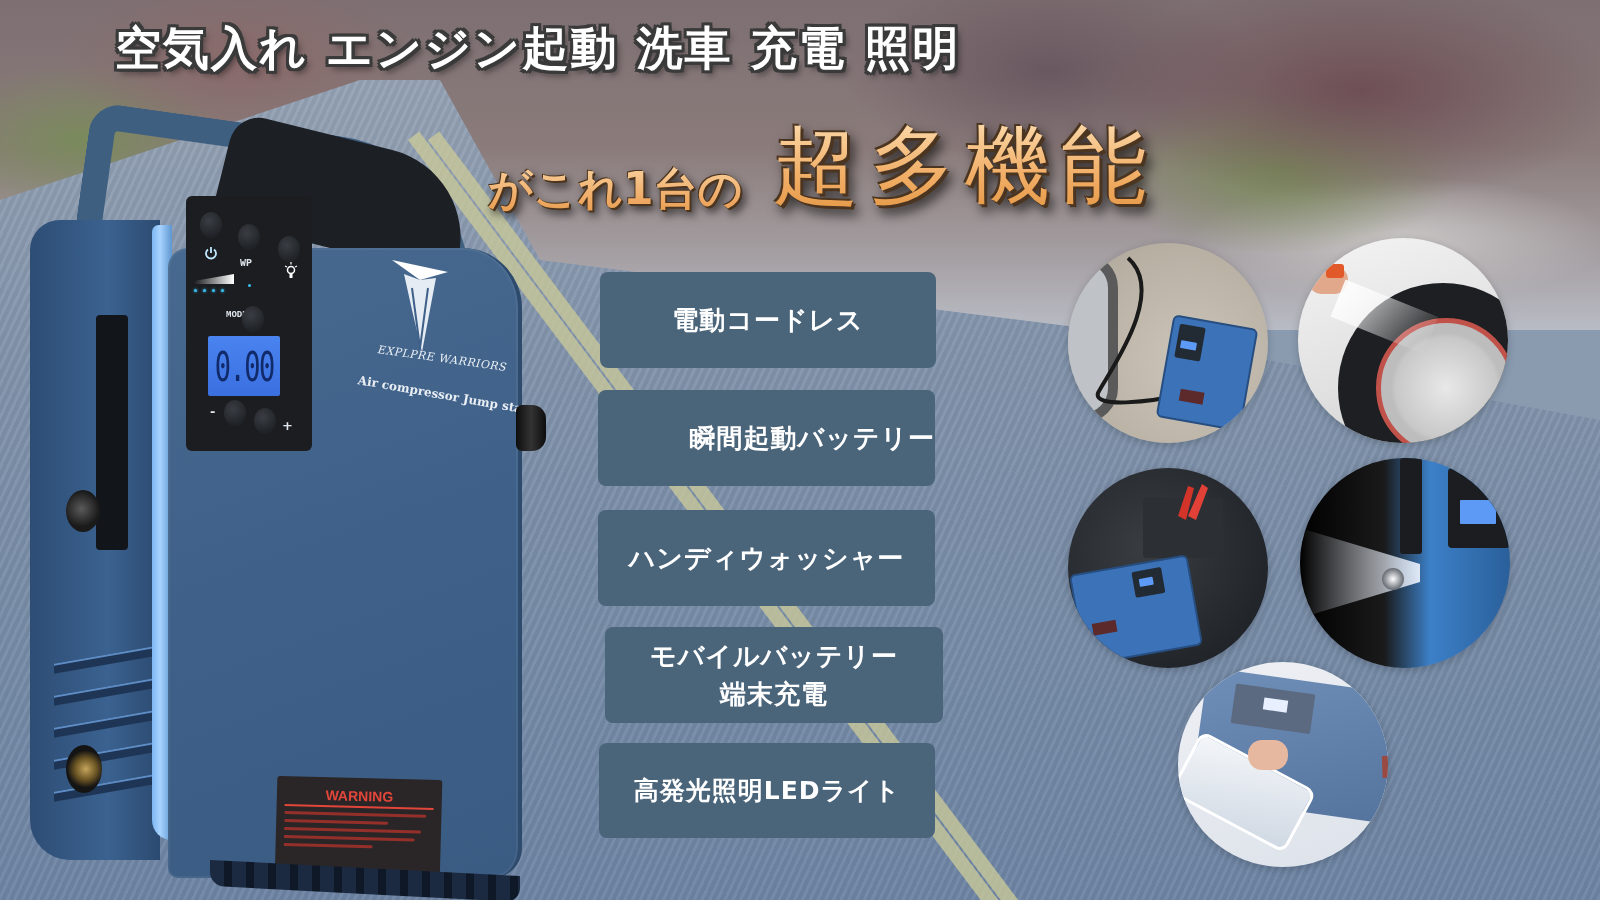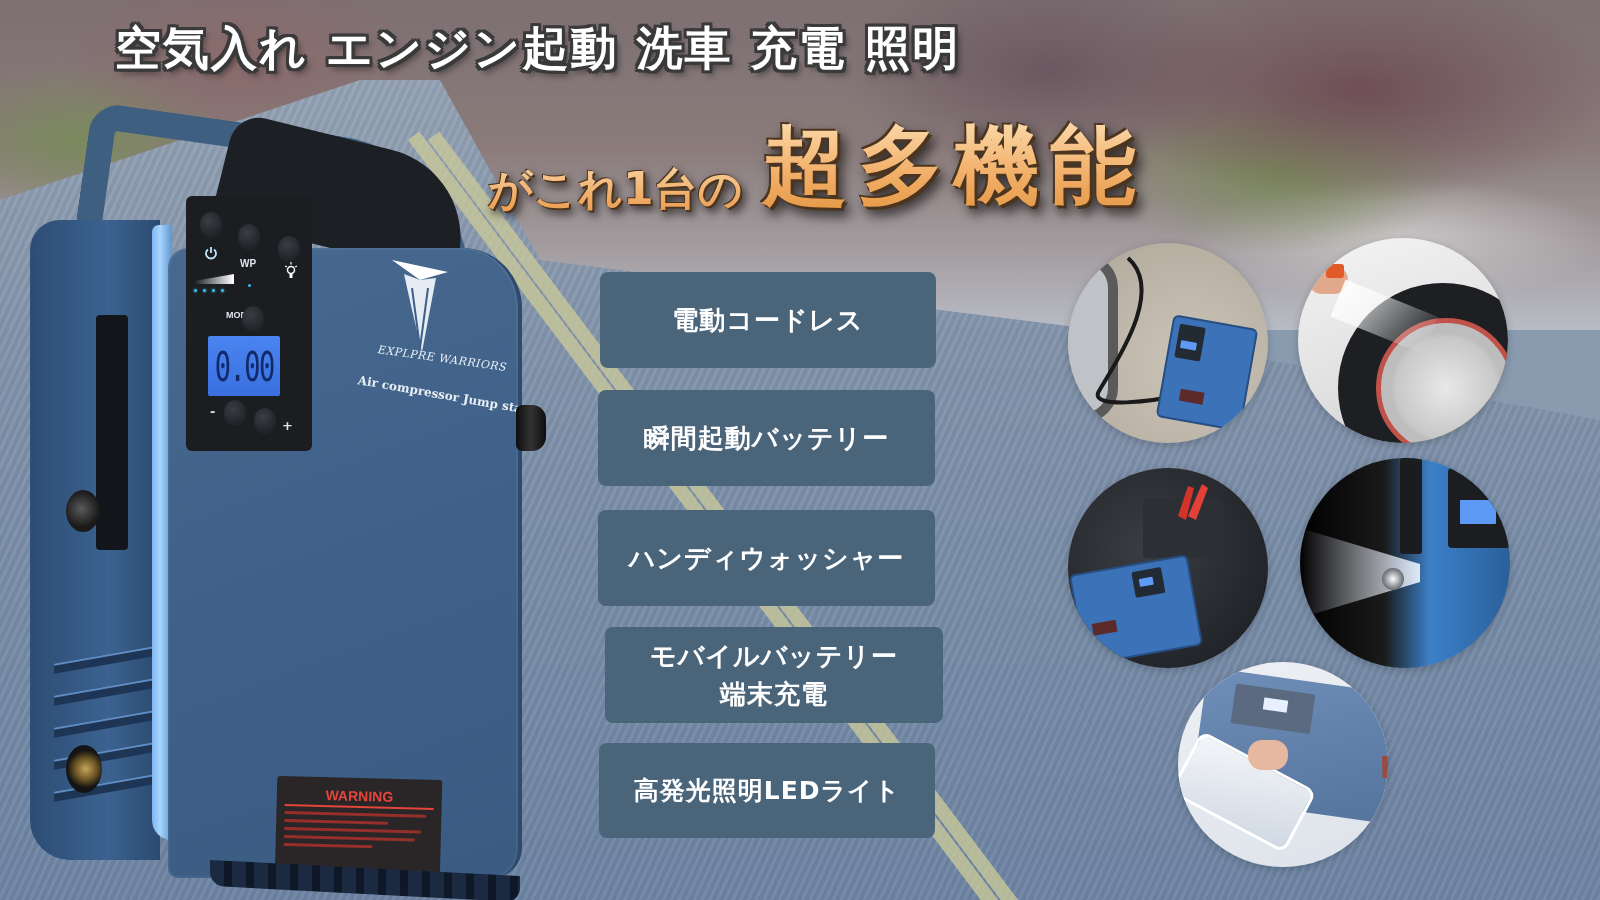--- a/index.html
+++ b/index.html
@@ -52,25 +52,25 @@
       display: flex; align-items: flex-end; white-space: nowrap;
     }
     .tagline-small {
       font-weight: bold; font-size: 44px; color: #f0b574;
       background: linear-gradient(180deg, #fad7a6 0%, #eea862 70%, #e59a48 100%);
       -webkit-background-clip: text; background-clip: text; -webkit-text-fill-color: transparent;
       filter: drop-shadow(2px 2px 0 #4b3520) drop-shadow(-1px -1px 0 #4b3520) drop-shadow(3px 4px 4px rgba(0,0,0,0.6));
       margin-bottom: 6px;
     }
     .tagline-big {
-      font-weight: bold; font-size: 86px; letter-spacing: 10px;
+      font-weight: normal; font-size: 86px; letter-spacing: 10px;
       background: linear-gradient(180deg, #fde3ba 0%, #f2b06a 55%, #e2923c 100%);
       -webkit-background-clip: text; background-clip: text; -webkit-text-fill-color: transparent;
       filter: drop-shadow(3px 3px 0 #4b3520) drop-shadow(-2px -2px 0 #4b3520) drop-shadow(4px 6px 6px rgba(0,0,0,0.6));
-      margin-left: 19px;
+      margin-left: 30px;
     }
 
     
     .device { position: absolute; left: 20px; top: 100px; width: 520px; height: 780px; }
     .handle {
       position: absolute; left: 52px; top: 0px; width: 400px; height: 150px;
       border: 26px solid #3f5f80; border-bottom: none; border-radius: 40px 200px 0 0;
       transform: rotate(8deg); transform-origin: left bottom;
     }
     .top-cap {
@@ -123,21 +123,21 @@
     
     .panel {
       position: absolute; left: 166px; top: 96px; width: 126px; height: 255px;
       background: #1b1d20; border-radius: 6px;
     }
     .pbtn {
       position: absolute; width: 22px; height: 26px; border-radius: 50%;
       background: radial-gradient(circle at 40% 35%, #3a3e44 0%, #202327 70%);
     }
     .plabel {
-      position: absolute; color: #dfe6ee; font-family: Liberation Sans, sans-serif;
+      position: absolute; color: #dfe6ee; font-family: Liberation Mono, monospace;
       font-size: 10px; font-weight: bold;
     }
     .power-icon { position: absolute; left: 18px; top: 50px; width: 14px; height: 14px; }
     .bulb-icon { position: absolute; left: 98px; top: 66px; width: 14px; height: 18px; }
     .speed-wedge {
       position: absolute; left: 8px; top: 78px; width: 40px; height: 10px;
       background: linear-gradient(90deg, rgba(255,255,255,0) 0%, #ffffff 100%);
       clip-path: polygon(0 70%, 100% 0, 100% 100%, 0 100%);
     }
     .dots { position: absolute; left: 8px; top: 93px; display: flex; gap: 6px; }
@@ -187,21 +187,21 @@
     .warning-line { height: 3px; background: #b8332b; opacity: 0.75; margin: 5px 0; border-radius: 2px; }
 
     
     .feature {
       position: absolute; background: #4a647a; border-radius: 8px;
       color: #ffffff; font-weight: bold; font-size: 26px; line-height: 38px;
       text-align: center; display: flex; flex-direction: column; justify-content: center;
       letter-spacing: 1px;
     }
     .f1 { left: 600px; top: 272px; width: 336px; height: 96px; }
-    .f2 { left: 598px; top: 390px; width: 337px; height: 96px; }
+    .f2 { left: 598px; top: 390px; width: 337px; height: 96px; text-align: right; }
     .f3 { left: 598px; top: 510px; width: 337px; height: 96px; }
     .f4 { left: 605px; top: 627px; width: 338px; height: 96px; }
     .f5 { left: 599px; top: 743px; width: 336px; height: 95px; font-size: 25px; }
 
     
     .circle {
       position: absolute; border-radius: 50%; overflow: hidden;
       box-shadow: 0 2px 8px rgba(0,0,0,0.2);
     }
     .c-air { left: 1068px; top: 243px; width: 200px; height: 200px;

